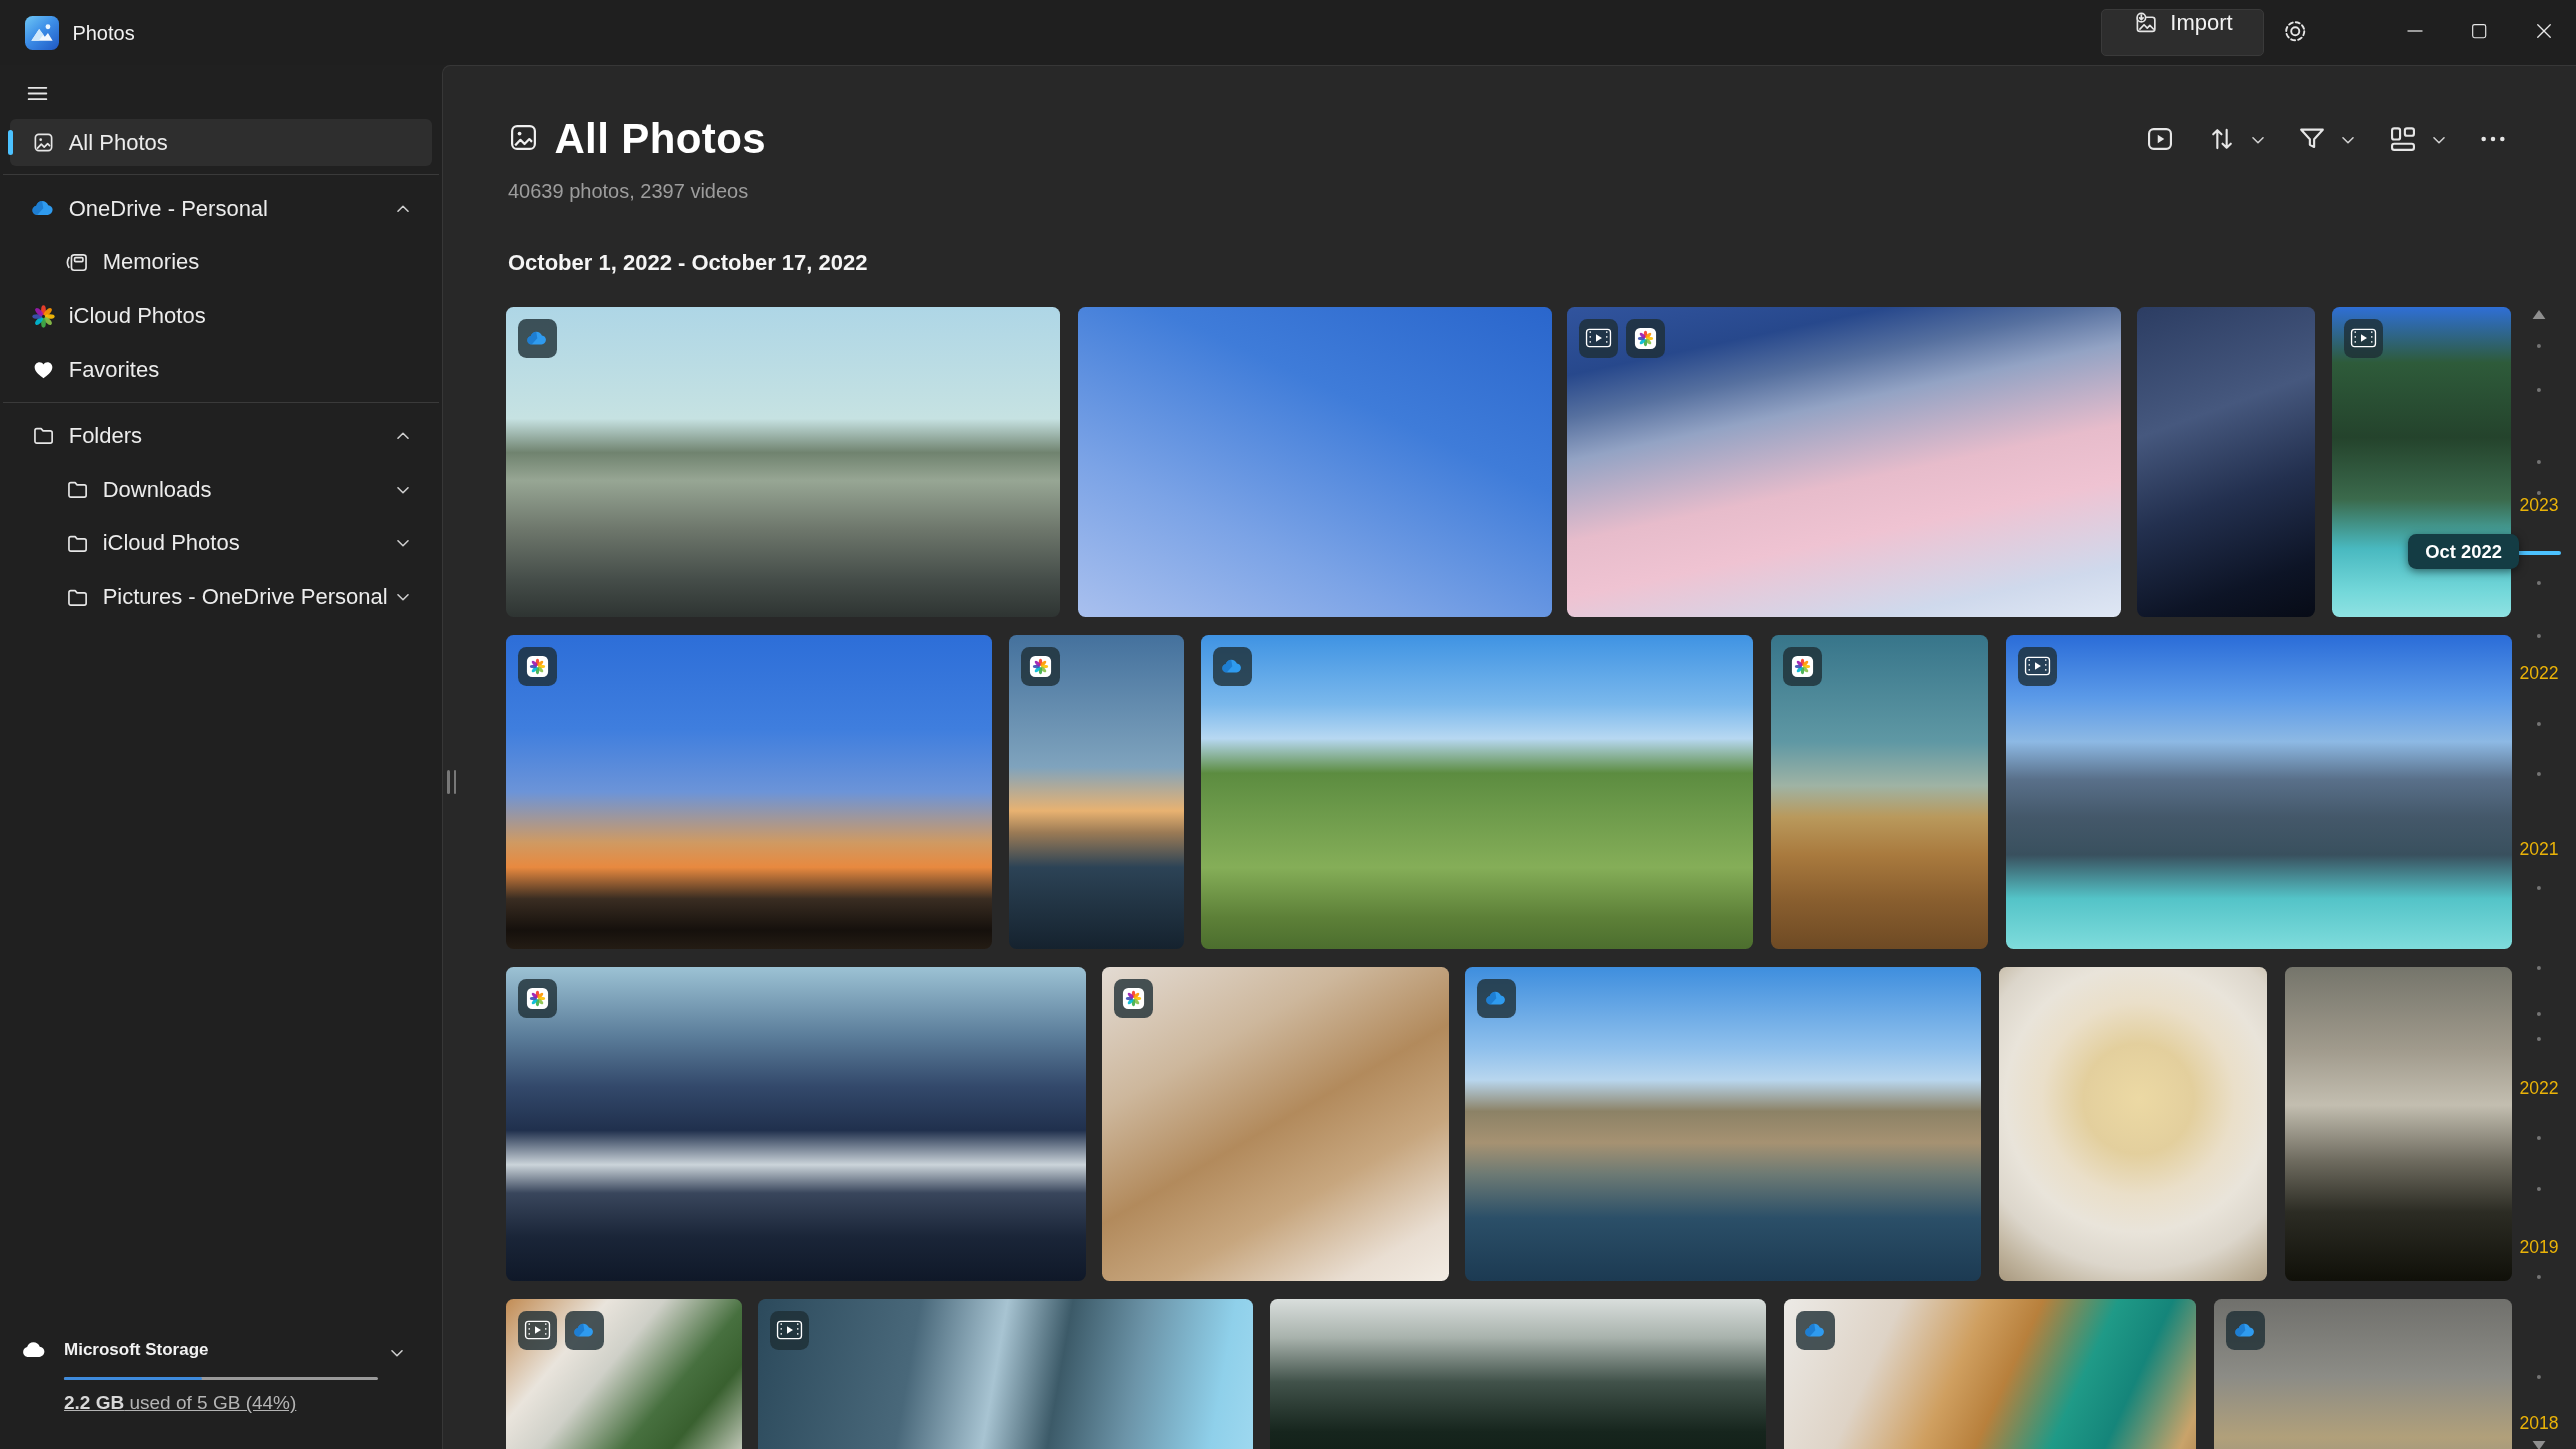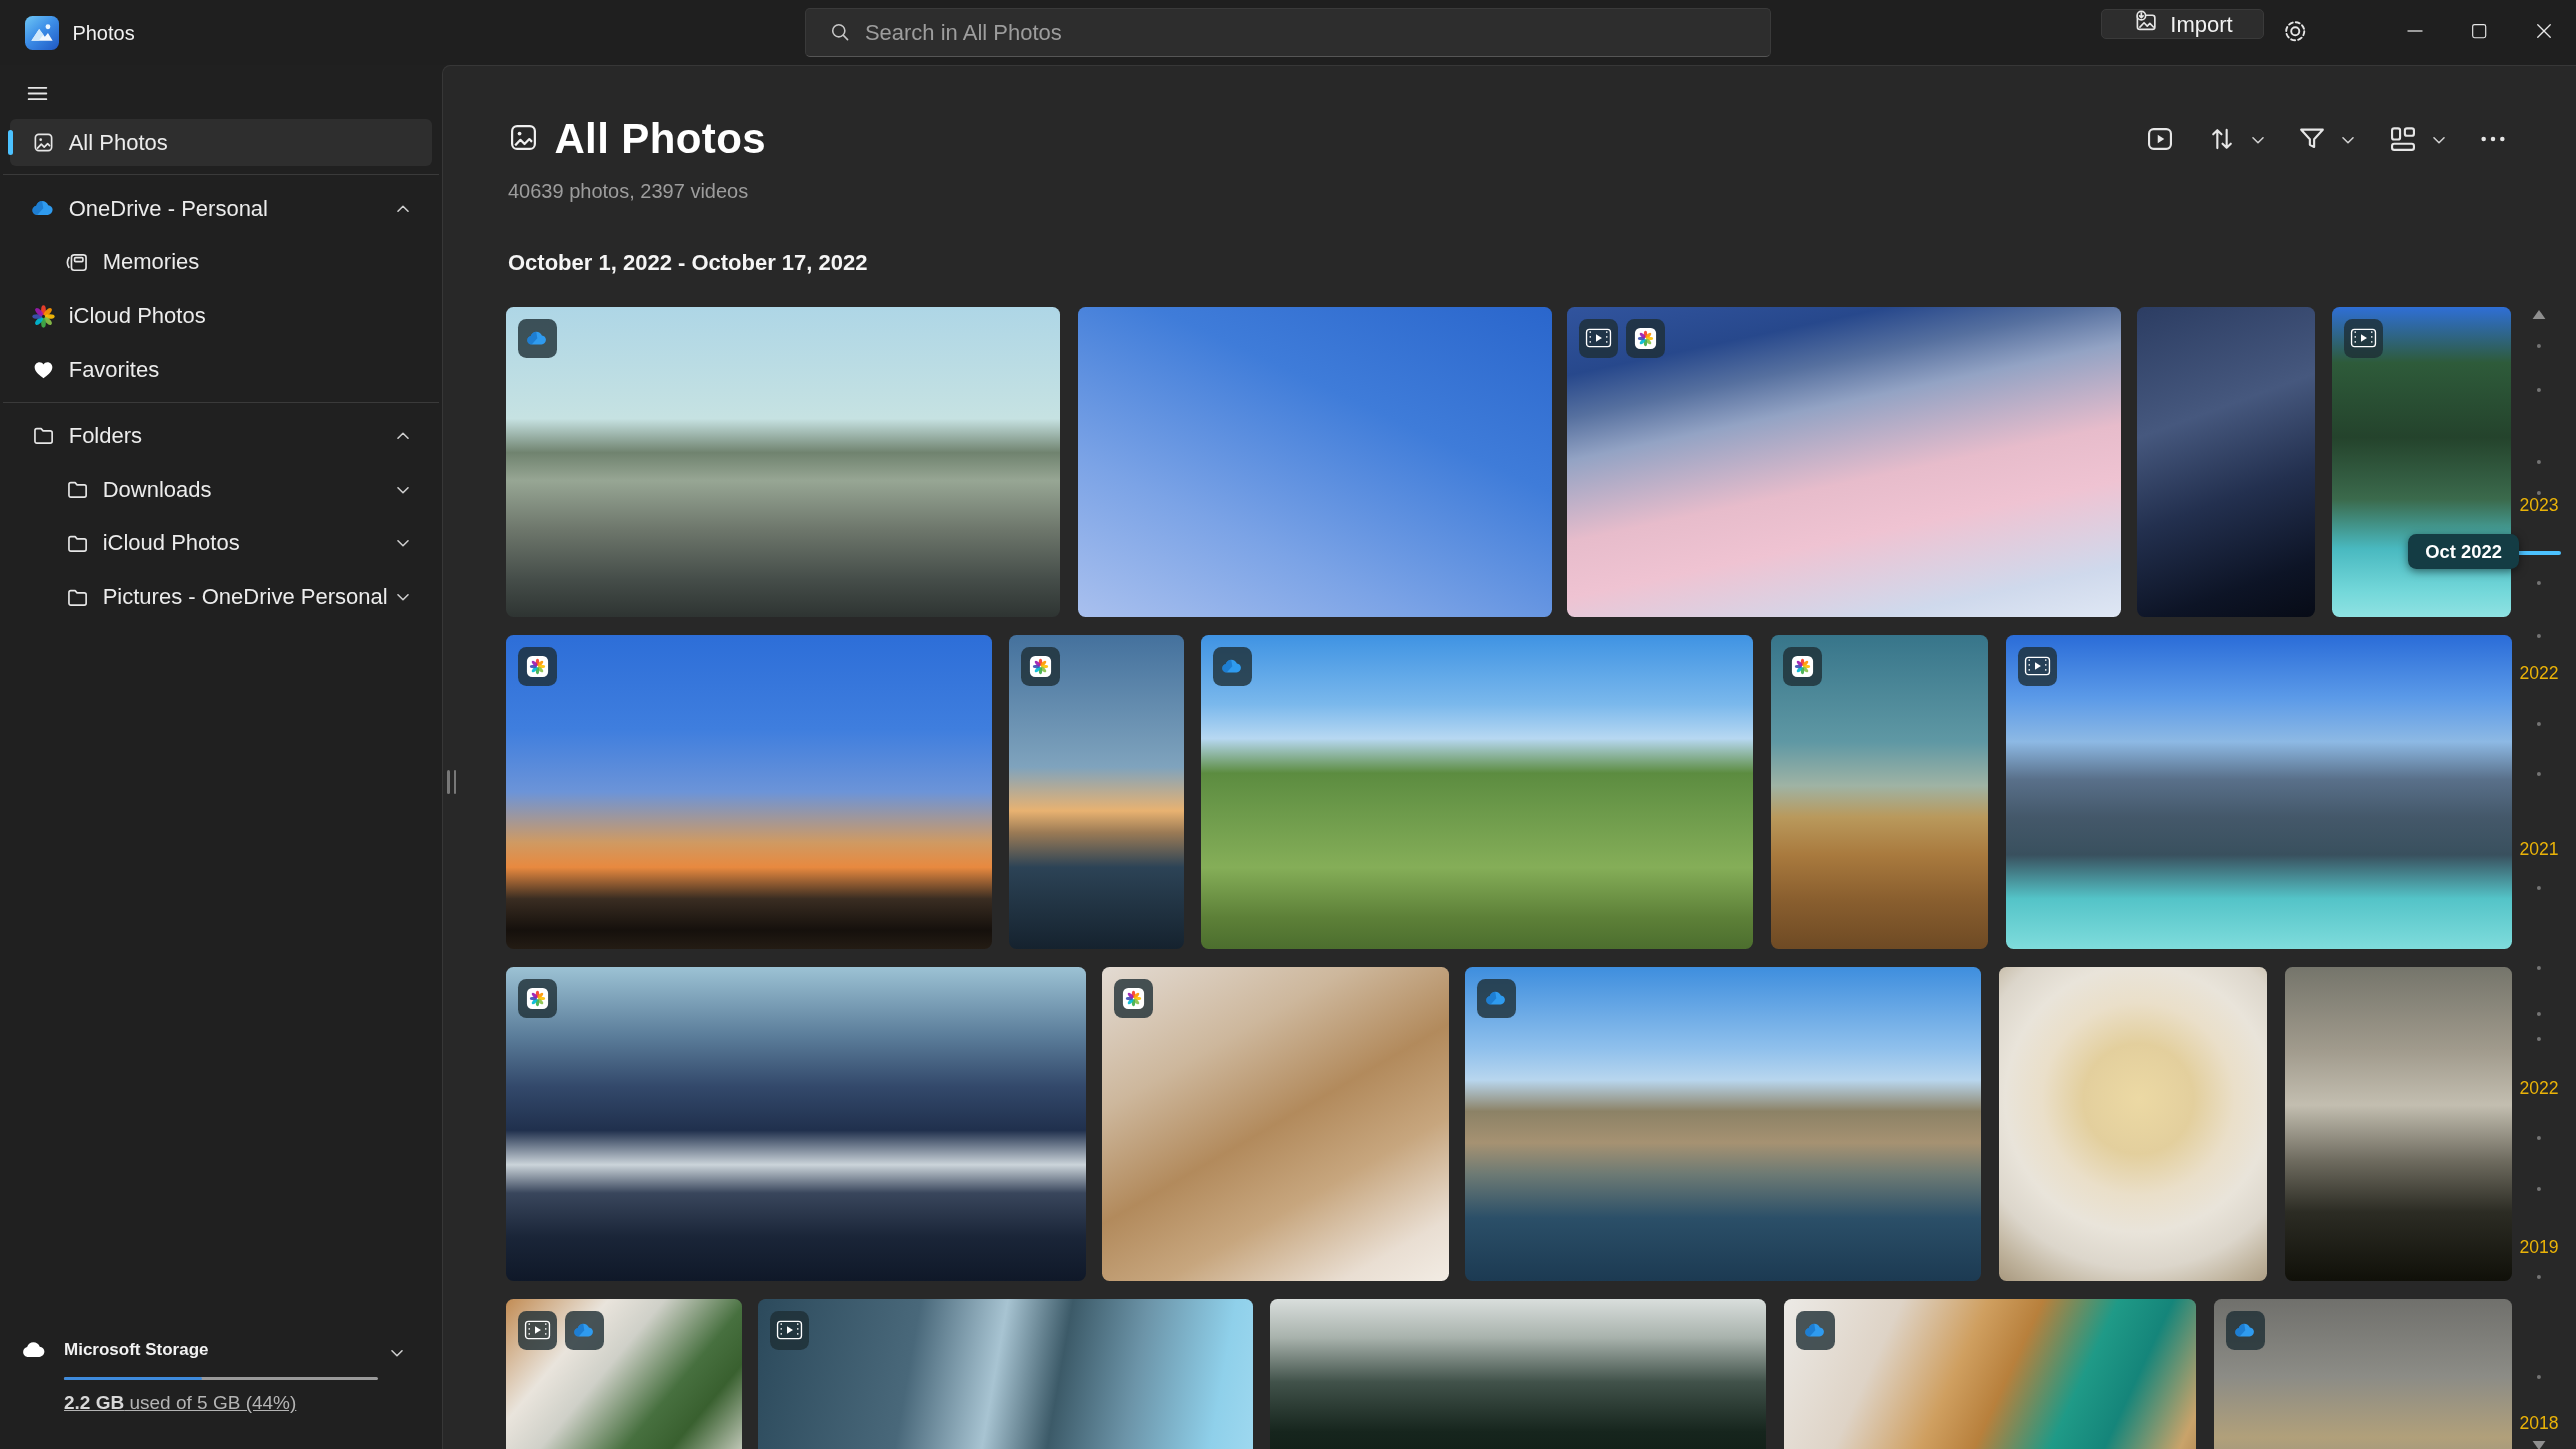--- a/index.html
+++ b/index.html
@@ -8,21 +8,21 @@
   .app{position:relative;width:2576px;height:1449px;background:#202020}
 
   
   .titlebar{position:absolute;top:0;left:0;width:100%;height:65px;background:#1f1f1f}
   .app-brand{position:absolute;left:25px;top:16px;display:flex;align-items:center;gap:13.4px}
   .app-logo{width:34px;height:34px;border-radius:7.5px;background:linear-gradient(140deg,#6fc7f5 0%,#3d8fe8 45%,#1f57c4 100%);display:flex;align-items:center;justify-content:center}
   .app-title{font-size:20px;color:#f2f2f2}
   .search-box{position:absolute;left:805px;top:8.4px;width:966px;height:49px;background:#2d2d2d;border:0.8px solid #3a3a3a;border-bottom-color:#565656;border-radius:5px;display:flex;align-items:center;padding-left:22px;gap:13.4px}
   .search-box input{flex:1;background:transparent;border:none;outline:none;color:#e8e8e8;font-size:22px;font-family:inherit}
   .search-box input::placeholder{color:#9d9d9d}
-  .import-btn{position:absolute;left:2101px;top:9.2px;width:163px;height:30px;background:#2d2d2d;border:0.8px solid #3a3a3a;border-radius:5px;display:flex;align-items:flex-end;justify-content:center;gap:11px;cursor:pointer}
+  .import-btn{position:absolute;left:2101px;top:9.2px;width:163px;height:47px;background:#2d2d2d;border:0.8px solid #3a3a3a;border-radius:5px;display:flex;align-items:flex-start;justify-content:center;gap:11px;cursor:pointer}
   .import-btn span.lbl{font-size:22px;color:#f2f2f2}
   .tb-iconbtn{position:absolute;top:11.7px;width:42px;height:42px;display:flex;align-items:center;justify-content:center;border-radius:5px;cursor:pointer}
   .caption-btn{position:absolute;top:0;width:65px;height:65px;display:flex;align-items:center;justify-content:center;cursor:pointer}
 
   
   .sidebar{position:absolute;top:65px;left:0;width:442px;height:1384px;background:#202020}
   .hamburger{position:absolute;left:18.4px;top:10px;width:39px;height:39px;display:flex;align-items:center;justify-content:center;border-radius:5px;cursor:pointer}
   .sidebar-nav{position:absolute;top:54px;left:0;right:0}
   .nav-item{position:relative;height:47px;margin:0 10px 6.7px 10px;border-radius:5.9px;display:flex;align-items:center;padding-left:20px;gap:11.7px;cursor:pointer}
   .nav-item.sel{background:#2e2e2e}
@@ -77,29 +77,20 @@
       <div class="app-logo">
         <svg width="34" height="34" viewBox="0 0 24 24">
             <circle cx="16.2" cy="7.6" r="1.7" fill="#eaf6ff"></circle>
             <path d="M4.5 17.5L10 9.2l4 5.4 2.2-2.6 3.3 5.5z" fill="#fff" opacity=".95"></path>
             <path d="M4.5 17.5L10 9.2l3 4.1-3.4 4.2z" fill="#cfe8fb"></path>
           </svg>
       </div>
       <span class="app-title">Photos</span>
     </div>
 
-    <div class="search-box">
-      <span>
-        <svg width="23.5" height="23.5" viewBox="0 0 24 24" fill="none" stroke="#c8c8c8" stroke-width="1.6" stroke-linecap="round">
-            <circle cx="11" cy="11" r="6.2"></circle>
-            <path d="M15.7 15.7L20 20"></path>
-          </svg>
-      </span>
-      <input type="text" placeholder="Search in All Photos" style="">
-    </div>
 
     <div class="import-btn">
       <span>
         <svg width="27" height="27" viewBox="0 0 26 26" fill="none" stroke="#e6e6e6" stroke-width="1.6" stroke-linecap="round" stroke-linejoin="round">
             <rect x="5.2" y="7" width="16.8" height="13.6" rx="2.4"></rect>
             <path d="M7.6 18.4l4-4.2 3.1 3.2 2.5-2.6 3.4 3.5"></path>
             <circle cx="9" cy="7.4" r="4.1" fill="#2d2d2d"></circle>
             <path d="M9 4.9v4.3M7.3 7.5L9 9.2l1.7-1.7"></path>
           </svg>
       </span>

